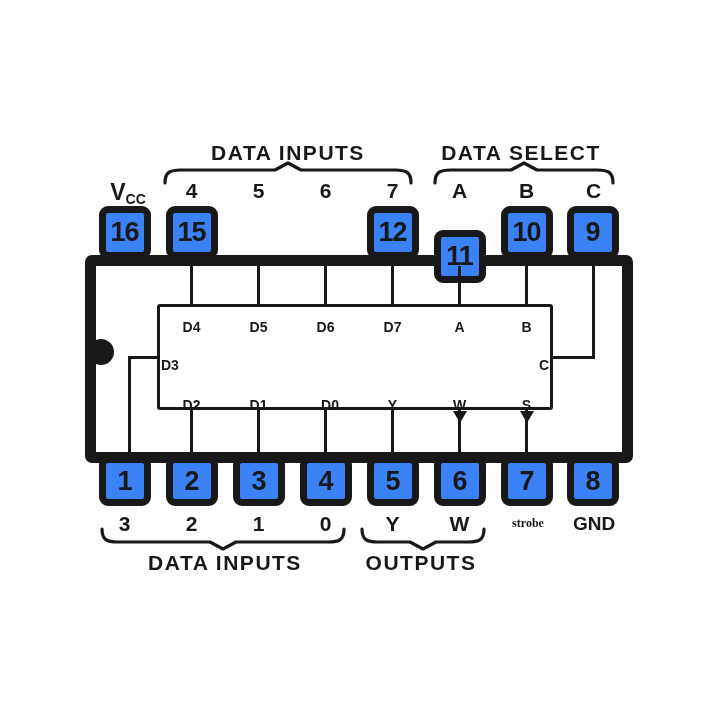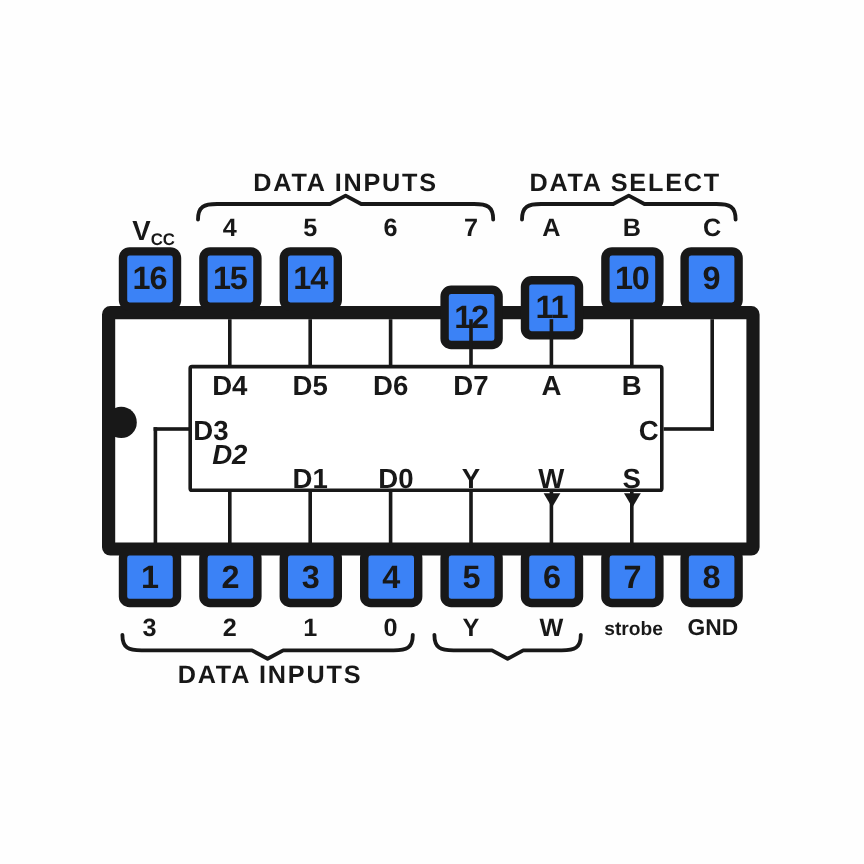--- a/index.html
+++ b/index.html
@@ -31,24 +31,24 @@
   
   .lead{background:#181818;}
   .arrow-down{
     width:0;height:0;border-left:7px solid transparent;border-right:7px solid transparent;
     border-top:12px solid #181818;
   }
   
   .lbl{font-weight:bold;text-align:center;white-space:nowrap;}
   .group-lbl{font-size:21px;letter-spacing:1.5px;}
   .sig-lbl{font-size:21px;width:40px;}
-  .in-lbl{font-size:23px;width:44px;}
+  .in-lbl{font-size:14px;width:44px;margin-top:11px;}
   .vcc{font-size:23px;}
   .vcc sub{font-size:14px;vertical-align:-4px;letter-spacing:0;}
-  .small-lbl{font-size:16px;}
+  .small-lbl{font-size:12px;font-family:Liberation Serif, serif;}
   svg.brace{overflow:visible;}
   svg.brace path{fill:none;stroke:#181818;stroke-width:3.2;stroke-linecap:round;stroke-linejoin:round;}
 </style>
 </head>
 <body>
 
 <div class="canvas">
 
   <div class="abs lbl vcc" style="left:98px;top:179px;width:60px;"><span>V</span><sub>CC</sub></div>
 
@@ -67,22 +67,21 @@
   </svg>
   <div class="abs lbl sig-lbl" style="left:439.5px;top:179px;">A</div>
   <div class="abs lbl sig-lbl" style="left:506.5px;top:179px;">B</div>
   <div class="abs lbl sig-lbl" style="left:573.5px;top:179px;">C</div>
 
   <div class="abs chip-body"></div>
   <div class="abs chip-notch"></div>
 
   <div class="abs pin pin-top" style="left:98.5px;">16</div>
   <div class="abs pin pin-top" style="left:165.5px;">15</div>
-  <div class="abs pin pin-top" style="left:232.5px;">14</div>
-  <div class="abs pin pin-top" style="left:366.5px;margin-top:32px;">12</div>
+  <div class="abs pin pin-top" style="left:366.5px;">12</div>
   <div class="abs pin pin-top" style="left:433.5px;margin-top:24px;">11</div>
   <div class="abs pin pin-top" style="left:500.5px;">10</div>
   <div class="abs pin pin-top" style="left:566.5px;">9</div>
 
   <div class="abs pin pin-bot" style="left:98.5px;">1</div>
   <div class="abs pin pin-bot" style="left:165.5px;">2</div>
   <div class="abs pin pin-bot" style="left:232.5px;">3</div>
   <div class="abs pin pin-bot" style="left:299.5px;">4</div>
   <div class="abs pin pin-bot" style="left:366.5px;">5</div>
   <div class="abs pin pin-bot" style="left:433.5px;">6</div>
@@ -116,21 +115,21 @@
   <div class="abs lbl in-lbl" style="left:169.5px;top:308px;">D4</div>
   <div class="abs lbl in-lbl" style="left:236.5px;top:308px;">D5</div>
   <div class="abs lbl in-lbl" style="left:303.5px;top:308px;">D6</div>
   <div class="abs lbl in-lbl" style="left:370.5px;top:308px;">D7</div>
   <div class="abs lbl in-lbl" style="left:437.5px;top:308px;">A</div>
   <div class="abs lbl in-lbl" style="left:504.5px;top:308px;">B</div>
 
   <div class="abs lbl in-lbl" style="left:161px;top:346px;text-align:left;">D3</div>
   <div class="abs lbl in-lbl" style="left:505px;top:346px;text-align:right;">C</div>
 
-  <div class="abs lbl in-lbl" style="left:169.5px;top:366px;font-style:italic;">D2</div>
+  <div class="abs lbl in-lbl" style="left:169.5px;top:386px;">D2</div>
   <div class="abs lbl in-lbl" style="left:236.5px;top:386px;">D1</div>
   <div class="abs lbl in-lbl" style="left:308px;top:386px;">D0</div>
   <div class="abs lbl in-lbl" style="left:370.5px;top:386px;">Y</div>
   <div class="abs lbl in-lbl" style="left:437.5px;top:386px;">W</div>
   <div class="abs lbl in-lbl" style="left:504.5px;top:386px;">S</div>
 
   <div class="abs lbl sig-lbl" style="left:104.5px;top:512px;">3</div>
   <div class="abs lbl sig-lbl" style="left:171.5px;top:512px;">2</div>
   <div class="abs lbl sig-lbl" style="left:238.5px;top:512px;">1</div>
   <div class="abs lbl sig-lbl" style="left:305.5px;top:512px;">0</div>
@@ -140,14 +139,15 @@
   <div class="abs lbl" style="left:566px;top:513px;width:56px;font-size:19px;">GND</div>
 
   <svg class="abs brace" style="left:100px;top:527px;" width="246" height="24" viewBox="0 0 246 24">
     <path d="M 2,2 C 2,13 7,15 18,15 L 110,15 L 123,22 L 136,15 L 228,15 C 239,15 244,13 244,2"></path>
   </svg>
   <div class="abs lbl group-lbl" style="left:125px;top:551px;width:200px;">DATA INPUTS</div>
 
   <svg class="abs brace" style="left:360px;top:527px;" width="126" height="24" viewBox="0 0 126 24">
     <path d="M 2,2 C 2,13 7,15 18,15 L 50,15 L 63,22 L 76,15 L 108,15 C 119,15 124,13 124,2"></path>
   </svg>
+  <div class="abs lbl group-lbl" style="left:321px;top:551px;width:200px;">OUTPUTS</div>
 
 </div>
 
 </body></html>

